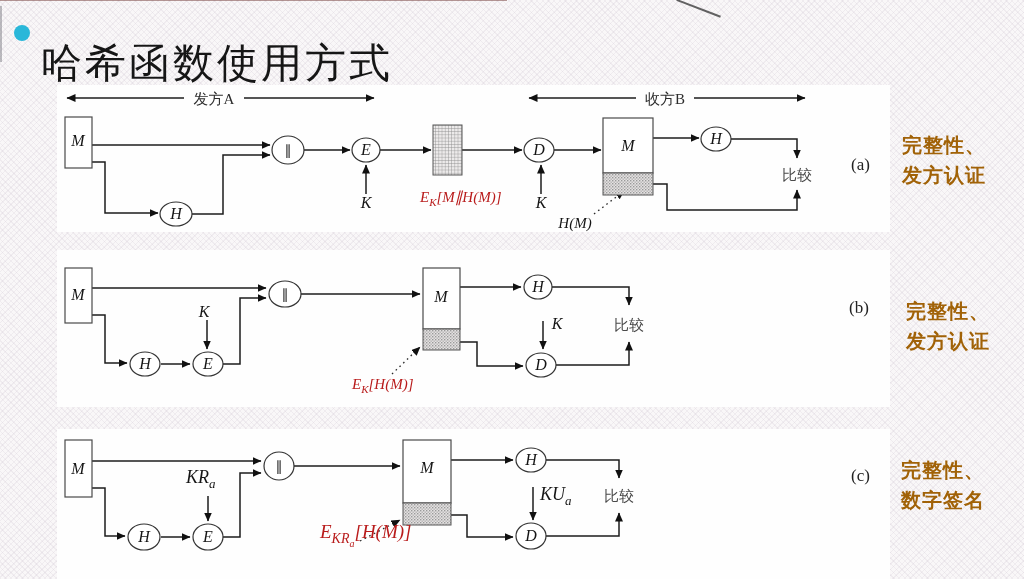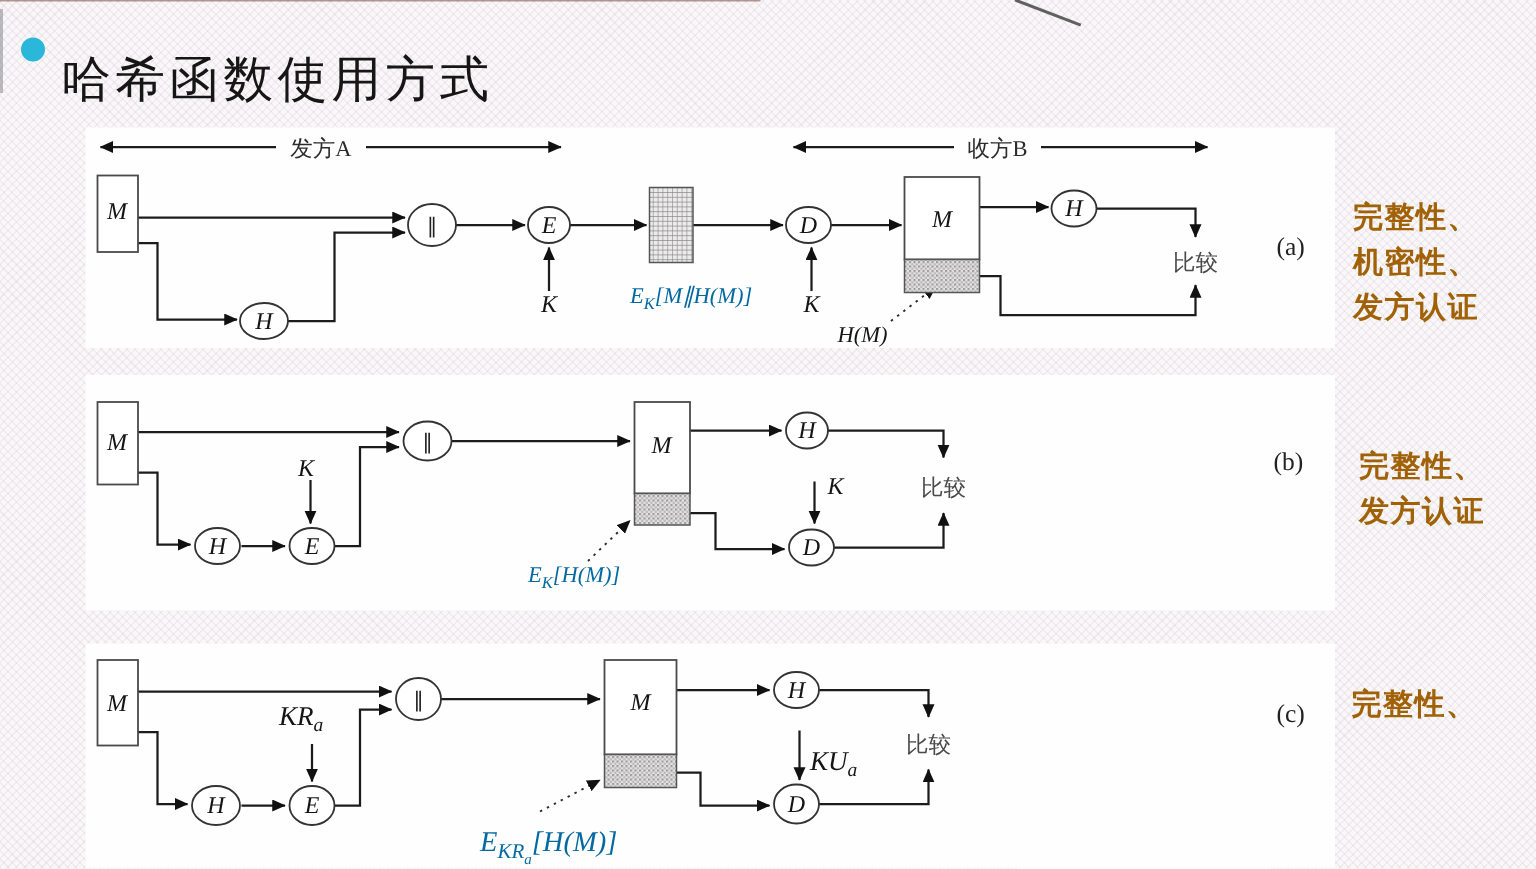--- a/index.html
+++ b/index.html
@@ -10,21 +10,21 @@
       repeating-linear-gradient(135deg, rgba(205,195,208,.22) 0 1px, transparent 1px 4px),
       repeating-linear-gradient(45deg, rgba(205,195,208,.22) 0 1px, transparent 1px 4px);
     font-family:"Liberation Serif",serif;
   }
   .artifact-topline{position:absolute;left:0;top:0;width:507px;height:1px;background:rgba(122,70,66,.55)}
   .artifact-diag{position:absolute;left:677px;top:-1px;width:47px;height:2px;background:#3c3c3c;
     transform:rotate(21deg);transform-origin:left top;opacity:.8}
   .artifact-leftedge{position:absolute;left:0;top:6px;width:2px;height:56px;background:rgba(110,110,120,.45)}
 
   .bullet{position:absolute;left:14px;top:25px;width:16px;height:16px;border-radius:50%;background:#2ab7d9}
-  .title{position:absolute;left:41px;top:9px;font-size:33px;color:#161616;letter-spacing:3px;font-weight:400;white-space:nowrap}
+  .title{position:absolute;left:41px;top:9px;font-size:41px;color:#161616;letter-spacing:3px;font-weight:400;white-space:nowrap}
 
   .panel{position:absolute;left:57px;width:833px;background:#fefefe}
   #panel-a{top:85px;height:147px}
   #panel-b{top:250px;height:157px}
   #panel-c{top:429px;height:150px}
   svg.diag{position:absolute;left:57px;width:833px;overflow:visible}
   #svg-a{top:85px;height:147px}
   #svg-b{top:250px;height:157px}
   #svg-c{top:429px;height:150px}
 
@@ -33,21 +33,21 @@
   .nd{fill:#fff;stroke:#333;stroke-width:1.2}
   .bx{fill:#fff;stroke:#4a4a4a;stroke-width:1.2}
   .hatch-edge{stroke:#555;stroke-width:1}
   text{font-family:"Liberation Serif",serif}
   .node-letter{font-style:italic;font-size:16px;fill:#151515;text-anchor:middle}
   .concat-t{font-size:14px;fill:#222;text-anchor:middle}
   .cjk{font-size:15px;fill:#2c2c2c;text-anchor:middle}
   .cjk2{font-size:15px;fill:#4a4a4a;text-anchor:middle}
   .hashlbl{font-style:italic;font-size:15px;fill:#151515;text-anchor:middle}
 
-  .math{position:absolute;font-style:italic;color:#0369a1;font-size:15px;white-space:nowrap}
+  .math{position:absolute;font-style:italic;color:#b91c1c;font-size:15px;white-space:nowrap}
   .math sub{font-size:11px}
   .math sub .s2{font-size:9px}
   .math-lg{font-size:19px}
   .math-lg sub{font-size:14px}
   .math-lg sub .s2{font-size:10px}
   .keylabel{position:absolute;font-style:italic;color:#151515;font-size:18px;white-space:nowrap}
   .keylabel sub{font-size:13px}
 
   .cap-tag{position:absolute;font-size:17px;color:#222;white-space:nowrap}
   .cap{position:absolute;font-weight:700;font-size:20px;line-height:30px;color:#a16207;letter-spacing:1px;white-space:nowrap}
@@ -243,32 +243,32 @@
   <ellipse class="nd" cx="531" cy="460" rx="15" ry="12"></ellipse>
   <text class="node-letter" x="531" y="465">H</text>
 
   <ellipse class="nd" cx="531" cy="536" rx="15" ry="13"></ellipse>
   <text class="node-letter" x="531" y="541">D</text>
 
   <text class="cjk2" x="619" y="501">比较</text>
 </svg>
 
 <span class="keylabel" style="left:186px;top:467px"><span>KR</span><sub>a</sub></span>
-<span class="keylabel" style="left:540px;top:497px"><span>KU</span><sub>a</sub></span>
-<span class="math math-lg" style="left:320px;top:551px"><span>E</span><sub><span>KR</span><sub class="s2">a</sub></sub><span>[H(M)]</span></span>
+<span class="keylabel" style="left:540px;top:484px"><span>KU</span><sub>a</sub></span>
+<span class="math math-lg" style="left:320px;top:521px"><span>E</span><sub><span>KR</span><sub class="s2">a</sub></sub><span>[H(M)]</span></span>
 
 <span class="cap-tag" style="left:851px;top:155px">(a)</span>
 <div class="cap" style="left:902px;top:130px">
   <div>完整性、</div>
-  <div>机密性、</div>
   <div>发方认证</div>
 </div>
 
 <span class="cap-tag" style="left:849px;top:298px">(b)</span>
 <div class="cap" style="left:906px;top:296px">
   <div>完整性、</div>
   <div>发方认证</div>
 </div>
 
 <span class="cap-tag" style="left:851px;top:466px">(c)</span>
 <div class="cap" style="left:901px;top:455px">
   <div>完整性、</div>
+  <div>数字签名</div>
 </div>
 
 </body></html>

